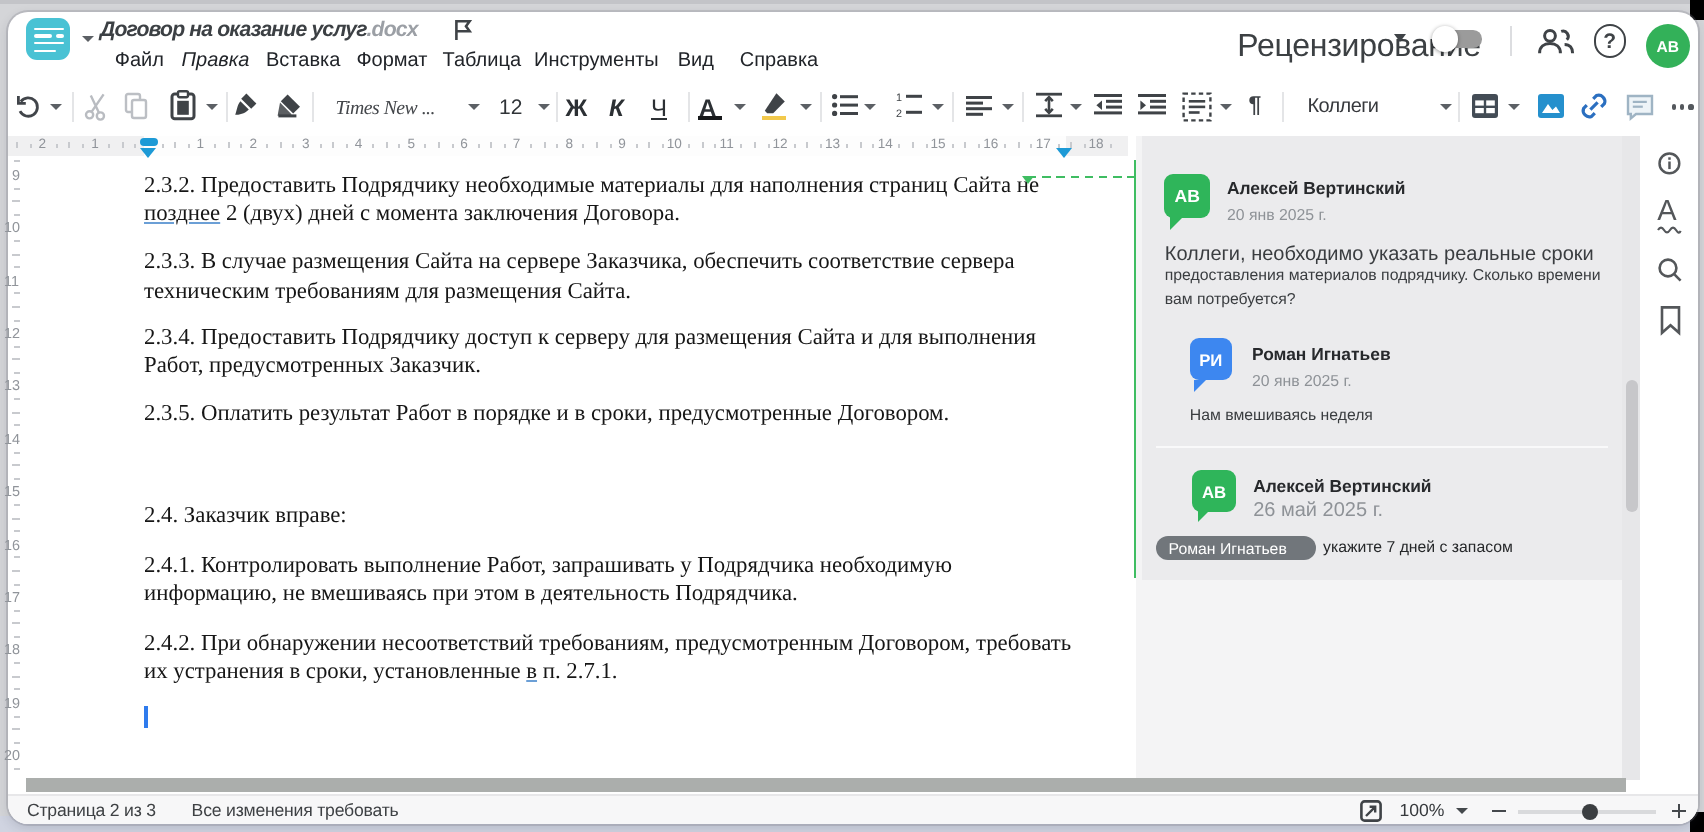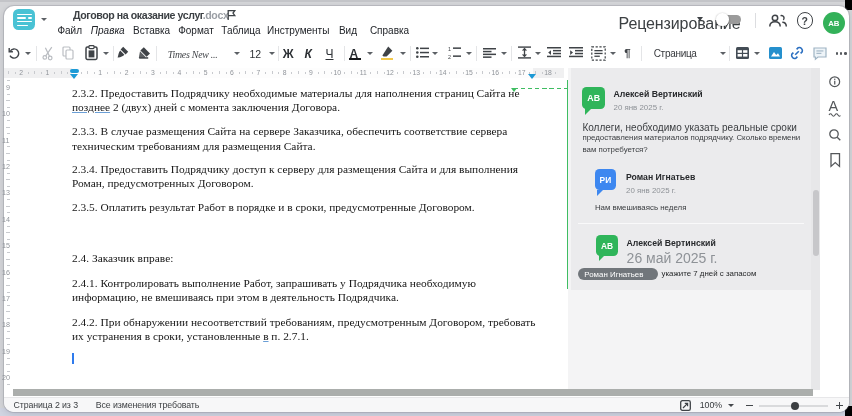--- a/index.html
+++ b/index.html
@@ -25,21 +25,21 @@
      border-radius:10px;box-shadow:0 0 0 1px rgba(125,127,135,.28), 0 2px 6px rgba(40,45,60,.16);"></div>
 
 <div class="a" style="left:13.4px;top:8.5px;width:21.8px;height:21.8px;border-radius:5.5px;background:#49c2d4;"></div>
 <div class="a" style="left:17.1px;top:13.7px;width:14.5px;height:1.6px;background:#fff;border-radius:1px;"></div>
 <div class="a" style="left:17.1px;top:17.3px;width:9px;height:1.6px;background:#fff;border-radius:1px;"></div>
 <div class="a" style="left:28.2px;top:17.3px;width:3.4px;height:1.6px;background:#fff;border-radius:1px;"></div>
 <div class="a" style="left:17.1px;top:20.9px;width:14.5px;height:1.6px;background:#fff;border-radius:1px;"></div>
 <div class="a" style="left:17.1px;top:24.5px;width:10.6px;height:1.6px;background:#fff;border-radius:1px;"></div>
 <div class="cr" style="left:40.8px;top:18.2px;"></div>
 
-<div class="tx" style="left:73px;top:10.1px;font-size:10.6px;font-weight:bold;color:#3c4044;letter-spacing:-0.42px;">Договор на оказание услуг<span style="color:#9b9fa5;">.docx</span></div>
+<div class="tx" style="left:50px;top:10.1px;font-size:10.6px;font-weight:bold;color:#3c4044;letter-spacing:-0.42px;font-style:italic;">Договор на оказание услуг<span style="color:#9b9fa5;">.docx</span></div>
 <svg style="left:226.3px;top:8.8px;" width="12" height="12" viewBox="0 0 12 12">
   <path d="M2.2 1 L2.2 11 M2.2 1.6 L8.8 1.6 L7 4.1 L8.8 6.6 L2.2 6.6" fill="none" stroke="#3f4347" stroke-width="1.3"></path>
 </svg>
 
 <div class="tx" style="left:57.4px;top:25.6px;font-size:10px;color:#212429;">Файл</div>
 <div class="tx" style="left:90.8px;top:25.6px;font-size:10px;color:#212429;font-style:italic;">Правка</div>
 <div class="tx" style="left:133px;top:25.6px;font-size:10px;color:#212429;">Вставка</div>
 <div class="tx" style="left:178.2px;top:25.6px;font-size:10px;color:#212429;">Формат</div>
 <div class="tx" style="left:221.3px;top:25.6px;font-size:10px;color:#212429;">Таблица</div>
 <div class="tx" style="left:267px;top:25.6px;font-size:10px;color:#212429;">Инструменты</div>
@@ -179,21 +179,21 @@
   <rect x="0.8" y="0.8" width="13.4" height="13.4" fill="none" stroke="#3f4347" stroke-width="1.2" stroke-dasharray="2.2 1.6"></rect>
   <rect x="3.4" y="4" width="8.2" height="1.3" fill="#3f4347"></rect>
   <rect x="3.4" y="6.8" width="8.2" height="1.3" fill="#3f4347"></rect>
   <rect x="3.4" y="9.6" width="5.4" height="1.3" fill="#3f4347"></rect>
 </svg>
 <div class="cr" style="left:609.5px;top:51.5px;"></div>
 
 <div class="tx" style="left:624.3px;top:48px;font-size:11.5px;font-weight:bold;color:#3f4347;">¶</div>
 <div class="tdiv" style="left:641px;"></div>
 
-<div class="tx" style="left:653.7px;top:49px;font-size:10px;color:#37393d;letter-spacing:-0.3px;">Страница</div>
+<div class="tx" style="left:653.7px;top:49px;font-size:10px;color:#37393d;letter-spacing:-0.3px;">Коллеги</div>
 <div class="cr" style="left:719.5px;top:51.5px;"></div>
 <div class="tdiv" style="left:728.5px;"></div>
 
 <svg style="left:735.5px;top:46.5px;" width="13" height="12" viewBox="0 0 13 12">
   <rect x="0" y="0" width="13" height="12" rx="1.5" fill="#434c55"></rect>
   <rect x="1.6" y="3.2" width="4.3" height="2.6" fill="#fff"></rect>
   <rect x="7.1" y="3.2" width="4.3" height="2.6" fill="#fff"></rect>
   <rect x="1.6" y="7" width="4.3" height="2.6" fill="#fff"></rect>
   <rect x="7.1" y="7" width="4.3" height="2.6" fill="#fff"></rect>
 </svg>
@@ -321,21 +321,21 @@
 <div class="rnum" style="left:2.0px;top:295.0px;font-size:7.2px;">17</div>
 <div class="rnum" style="left:2.0px;top:321.4px;font-size:7.2px;">18</div>
 <div class="rnum" style="left:2.0px;top:347.8px;font-size:7.2px;">19</div>
 <div class="rnum" style="left:2.0px;top:374.2px;font-size:7.2px;">20</div>
 
 <div class="dl" style="left:72px;top:85.7px;">2.3.2. Предоставить Подрядчику необходимые материалы для наполнения страниц Сайта не</div>
 <div class="dl" style="left:72px;top:99.9px;"><span style="text-decoration:underline;text-decoration-color:#6b9fd6;">позднее</span> 2 (двух) дней с момента заключения Договора.</div>
 <div class="dl" style="left:72px;top:124.4px;">2.3.3. В случае размещения Сайта на сервере Заказчика, обеспечить соответствие сервера</div>
 <div class="dl" style="left:72px;top:138.7px;">техническим требованиям для размещения Сайта.</div>
 <div class="dl" style="left:72px;top:161.9px;">2.3.4. Предоставить Подрядчику доступ к серверу для размещения Сайта и для выполнения</div>
-<div class="dl" style="left:72px;top:176.2px;">Роман, предусмотренных Договором.</div>
+<div class="dl" style="left:72px;top:176.2px;">Работ, предусмотренных Заказчик.</div>
 <div class="dl" style="left:72px;top:200.0px;">2.3.5. Оплатить результат Работ в порядке и в сроки, предусмотренные Договором.</div>
 <div class="dl" style="left:72px;top:250.9px;">2.4. Заказчик вправе:</div>
 <div class="dl" style="left:72px;top:275.7px;">2.4.1. Контролировать выполнение Работ, запрашивать у Подрядчика необходимую</div>
 <div class="dl" style="left:72px;top:290.0px;">информацию, не вмешиваясь при этом в деятельность Подрядчика.</div>
 <div class="dl" style="left:72px;top:315.0px;">2.4.2. При обнаружении несоответствий требованиям, предусмотренным Договором, требовать</div>
 <div class="dl" style="left:72px;top:328.5px;">их устранения в сроки, установленные <span style="text-decoration:underline;text-decoration-color:#6b9fd6;">в</span> п. 2.7.1.</div>
 <div class="a" style="left:7.4px;top:80.4px;width:2.6px;height:1px;background:#c8cace;"></div>
 <div class="a" style="left:7.4px;top:93.6px;width:2.6px;height:1px;background:#c8cace;"></div>
 <div class="a" style="left:6px;top:100.2px;width:4px;height:1px;background:#c8cace;"></div>
 <div class="a" style="left:7.4px;top:106.8px;width:2.6px;height:1px;background:#c8cace;"></div>
@@ -397,21 +397,21 @@
 <div class="a" style="left:597.4px;top:189.5px;width:0;height:0;border-left:0 solid transparent;border-right:6.6px solid transparent;border-top:6.8px solid #3d87f0;"></div>
 <div class="tx" style="left:599.6px;top:176.3px;font-size:8.4px;font-weight:bold;color:#fff;">РИ</div>
 <div class="tx" style="left:626px;top:172.9px;font-size:8.7px;font-weight:bold;color:#27292c;">Роман Игнатьев</div>
 <div class="tx" style="left:626px;top:187.2px;font-size:7.9px;color:#8e9297;">20 янв 2025 г.</div>
 <div class="tx" style="left:594.9px;top:204.3px;font-size:7.9px;color:#3a3d40;">Нам вмешиваясь неделя</div>
 
 <div class="a" style="left:596.4px;top:235.2px;width:21.4px;height:20.6px;border-radius:4.5px;background:#2fb55a;"></div>
 <div class="a" style="left:598.8px;top:255.3px;width:0;height:0;border-left:0 solid transparent;border-right:6.6px solid transparent;border-top:6.8px solid #2fb55a;"></div>
 <div class="tx" style="left:601px;top:242.1px;font-size:8.4px;font-weight:bold;color:#fff;">АВ</div>
 <div class="tx" style="left:626.6px;top:238.7px;font-size:8.7px;font-weight:bold;color:#27292c;">Алексей Вертинский</div>
-<div class="tx" style="left:626.6px;top:250.9px;font-size:14px;color:#8e9297;">26 май 2025 г.</div>
+<div class="tx" style="left:626.6px;top:250.9px;font-size:10px;color:#8e9297;">26 май 2025 г.</div>
 <div class="a" style="left:578.3px;top:268.3px;width:79.6px;height:11.3px;border-radius:6px;background:#71767b;"></div>
 <div class="tx" style="left:584.3px;top:271.2px;font-size:7.9px;color:#fff;">Роман Игнатьев</div>
 <div class="tx" style="left:661.5px;top:270.1px;font-size:7.9px;color:#26282a;">укажите 7 дней с запасом</div>
 
 <div class="a" style="left:819.8px;top:67.5px;width:28.9px;height:322.1px;background:#fff;"></div>
 <svg style="left:829.2px;top:76.4px;" width="11.4" height="11.4" viewBox="0 0 12 12">
   <circle cx="6" cy="6" r="5.2" fill="none" stroke="#54575a" stroke-width="1.3"></circle>
   <rect x="5.4" y="5" width="1.3" height="4" fill="#54575a"></rect>
   <rect x="5.4" y="2.8" width="1.3" height="1.3" fill="#54575a"></rect>
 </svg>

